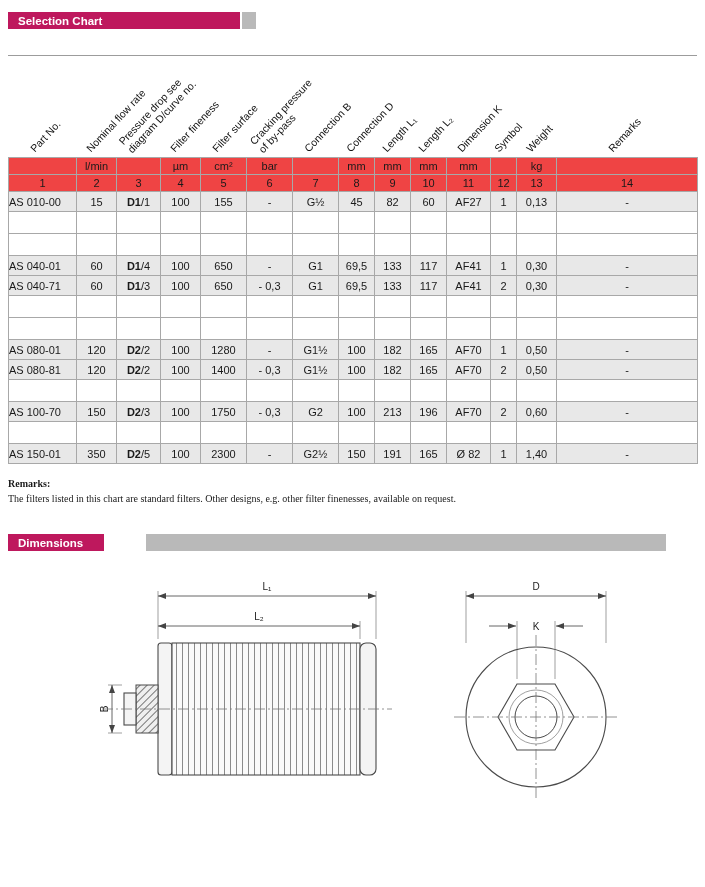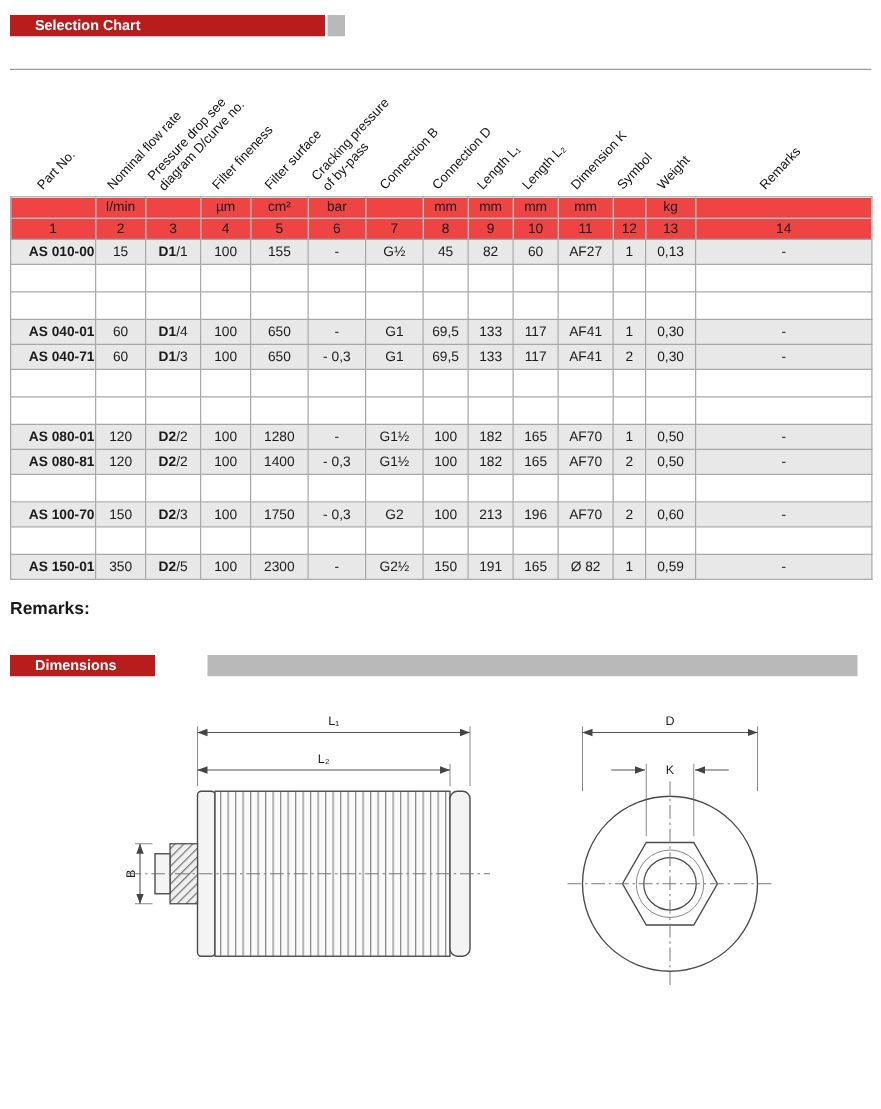--- a/index.html
+++ b/index.html
@@ -1,43 +1,43 @@
 <!DOCTYPE html>
 <html><head>
 <meta charset="utf-8">
 <style>
   html,body{margin:0;padding:0;background:#fff;}
   body{width:705px;font-family:"Liberation Sans",sans-serif;color:#1a1a1a;-webkit-font-smoothing:antialiased;}
   .page{width:689px;margin:0 0 0 8px;padding-top:12px;}
 
   
   .section-bar{display:flex;height:17px;}
-  .bar-dark{background:#b91c1c;color:#fff;font-size:11.5px;font-weight:bold;display:flex;align-items:center;padding:0 20px;white-space:nowrap;}
+  .bar-dark{background:#be185d;color:#fff;font-size:11.5px;font-weight:bold;display:flex;align-items:center;padding:0 10px;white-space:nowrap;}
   .bar-light{background:#b9b9b9;margin-left:2px;}
   .sc .bar-dark{width:212px;}
   .sc .bar-light{width:14px;}
   .dim{margin-top:30px;gap:40px;}
   .dim .bar-dark{width:76px;}
   .dim .bar-light{width:520px;}
 
   
   .diag-header{position:relative;height:101px;margin-top:26px;border-top:1px solid #9c9c9c;overflow:visible;}
   .diag-label{position:absolute;bottom:2px;transform:rotate(-47deg);transform-origin:0 100%;
               font-size:10.5px;line-height:1.12;white-space:pre-line;color:#111;}
 
   
   table.sel-table{border-collapse:collapse;table-layout:fixed;width:689px;font-size:11px;}
   .sel-table td{border:1px solid #a8a8a8;text-align:center;padding:0;height:19px;overflow:hidden;white-space:nowrap;}
   .units-row td,.nums-row td{background:#ef4444;height:16px;}
   .data-row td{background:#e8e8e8;}
-  .data-row td:first-child{text-align:left;padding-left:14px;font-weight:bold;}
+  .data-row td:first-child{text-align:left;padding-left:0;}
   .spacer-row td{background:#fff;height:21px;}
 
   
-  .remarks{margin-top:14px;font-size:14px;}
+  .remarks{margin-top:14px;font-size:10px;font-family:Liberation Serif, serif;}
   .remarks-label{font-weight:bold;margin-bottom:4px;}
 
   
   .drawings{margin-top:18px;}
   svg text{font-size:10px;fill:#222;font-family:"Liberation Sans",sans-serif;}
   .obj{stroke:#4a4a4a;stroke-width:1.1;fill:none;}
   .objf{stroke:#4a4a4a;stroke-width:1.1;fill:#f4f4f4;}
   .diml{stroke:#555;stroke-width:0.9;fill:none;}
   .ext{stroke:#777;stroke-width:0.7;}
   .cl{stroke:#777;stroke-width:0.8;stroke-dasharray:11 3 2 3;}
@@ -319,28 +319,29 @@
           <td><b>D2</b>/5</td>
           <td>100</td>
           <td>2300</td>
           <td>-</td>
           <td>G2½</td>
           <td>150</td>
           <td>191</td>
           <td>165</td>
           <td>Ø 82</td>
           <td>1</td>
-          <td>0,59</td>
+          <td>1,40</td>
           <td>-</td>
         </tr>
       </tbody>
   </table>
 
   <div class="remarks">
     <div class="remarks-label">Remarks:</div>
+    <div class="remarks-text">The filters listed in this chart are standard filters. Other designs, e.g. other filter finenesses, available on request.</div>
   </div>
 
   <div class="section-bar dim">
     <div class="bar-dark">Dimensions</div>
     <div class="bar-light"></div>
   </div>
 
   <div class="drawings">
     <svg width="689" height="250" viewBox="0 0 689 250">
       <defs>

